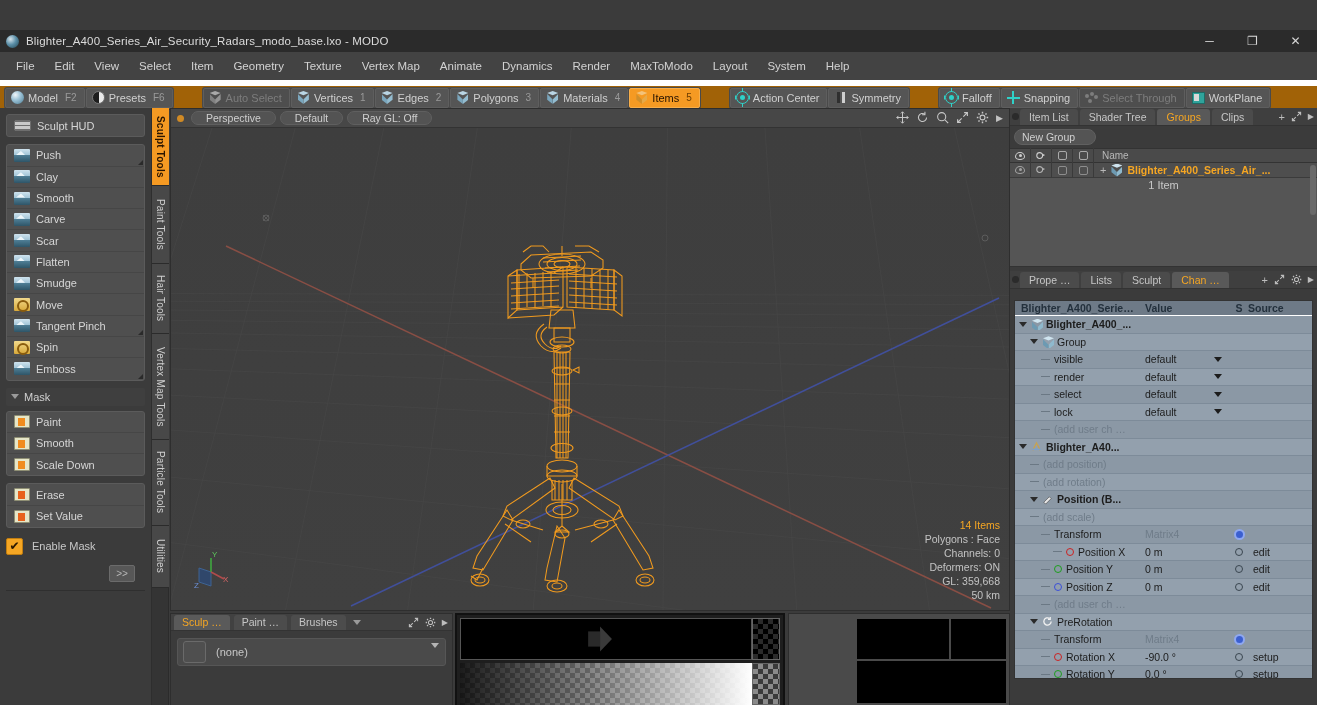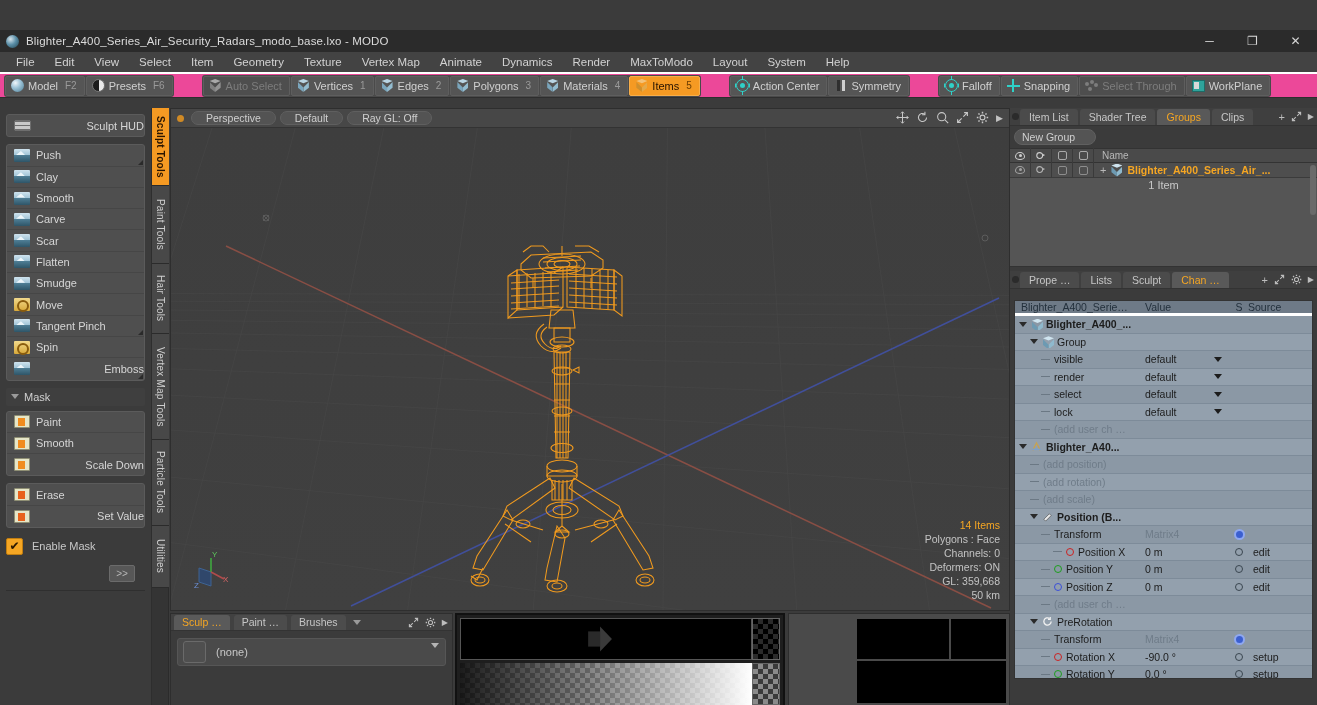--- a/index.html
+++ b/index.html
@@ -25,30 +25,30 @@
   }
   .title-text { font-size:11.5px; color:#dcdcdc; letter-spacing:.15px; }
   .win-btns { position:absolute; right:0; top:0; height:22px; display:flex; }
   .win-btn {
     width:43px; height:22px; display:flex; align-items:center; justify-content:center;
     color:#d8d8d8; font-size:12px;
   }
 
   
   .menubar {
-    height:22px; background:#434343; display:flex; align-items:center;
-    padding-left:6px; border-bottom:2px solid #ffffff;
+    height:34px; background:#434343; display:flex; align-items:center;
+    padding-left:6px; border-bottom:6px solid #ffffff;
   }
   .menu-item {
     padding:0 10px; height:22px; line-height:22px; font-size:11.5px; color:#d2d2d2;
   }
 
   
   .modebar {
-    height:24px; background:#ec4899; display:flex; align-items:center;
+    height:24px; background:#a16207; display:flex; align-items:center;
     gap:10px; padding:0 4px; border-bottom:1px solid #2e2e2e;
   }
   .grp { display:flex; align-items:center; background:#4a4a4a; border-radius:3px; padding:1px; gap:1px;}
   .mbtn {
     height:20px; display:flex; align-items:center; gap:4px;
     padding:0 7px 0 5px; border-radius:2px; background:#555;
     font-size:11px; color:#d0d0d0; white-space:nowrap;
     border:1px solid #5e5e5e;
   }
   .mbtn.active { background:#f59a23; color:#241200; border-color:#f7ae4a; }
@@ -98,21 +98,21 @@
   .leftpanel {
     position:absolute; left:0; top:78px; width:152px; bottom:26px;
     background:#3b3b3b; border-right:1px solid #2e2e2e;
   }
   .lp-inner { padding:6px 6px 0 6px; }
   .tool-box { background:#4f4f4f; border:1px solid #5b5b5b; border-radius:3px; margin-bottom:7px; overflow:hidden;}
   .tool-row {
     height:21.3px; display:flex; align-items:center; gap:6px; padding-left:7px;
     border-bottom:1px solid #464646; position:relative;
   }
-  .tool-row:last-child { border-bottom:none;justify-content:space-between; }
+  .tool-row:last-child { border-bottom:none; }
   .tool-row span.lbl { font-size:11px; color:#d6d6d6; }
   .tool-row .corner { position:absolute; right:1px; bottom:1px; width:0;height:0;
     border-left:5px solid transparent; border-bottom:5px solid #2a2a2a;}
   .ti { width:16px;height:13px;flex:none;position:relative;border-radius:1px;}
   .ti.sculpt { background:linear-gradient(180deg,#cfe3ee 0%,#9fc3d6 48%,#4e7d94 49%,#2e5568 100%); }
   .ti.sculpt:after{content:"";position:absolute;left:2px;top:2px;width:9px;height:4px;background:#eef6fa;
     clip-path:polygon(0 100%,55% 0,100% 100%);}
   .ti.yellow { background:linear-gradient(180deg,#f2d98b 0%,#d8a93a 100%); }
   .ti.yellow:after{content:"";position:absolute;left:3px;top:2px;width:8px;height:8px;border:2px solid #8a5c0d;border-radius:50%;}
   .ti.mask { background:#e6e6c8; border:1px solid #8f8f74;}
@@ -218,21 +218,21 @@
   .itemrow { height:15px; display:flex; align-items:center; border-bottom:1px solid #3b3b3b; background:#4e4e4e;}
   .eye { width:10px;height:8px;border-radius:50% 50% 50% 50%/60% 60% 40% 40%;border:1.2px solid #cfcfcf;}
   .eye:after{content:"";display:block;width:3px;height:3px;border-radius:50%;background:#cfcfcf;margin:1.3px auto;}
   .sqbox { width:9px;height:9px;border:1.2px solid #a9a9a9;border-radius:2px;}
   .grouplist { height:104px; background:#555; border-bottom:1px solid #333; position:relative;}
   .grp-item { display:flex; align-items:center; height:15px; }
   .grp-name { color:#f5a623; font-size:10.5px; font-weight:bold; }
   .sb { position:absolute; right:1px; top:2px; width:6px; background:#6a6a6a; border-radius:3px;}
 
   .chanhdr { height:15px; background:#6e7a87; display:flex; align-items:center; font-size:10.5px;
-     color:#23303c; border-bottom:3px solid #ffffff;}
+     color:#23303c; border-bottom:1px solid #ffffff;font-weight:bold;}
   .ch-c1 { width:130px; padding-left:6px;}
   .ch-c2 { width:85px; }
   .ch-c3 { width:18px; text-align:center;}
   .ch-c4 { flex:1; }
   .chanbody { background:#8b98a5; height:calc(100% - 15px); overflow:hidden; position:relative;}
   .crow { height:17.5px; display:flex; align-items:center; font-size:10.5px; color:#1c1c1c;
     border-bottom:1px solid #7d8b99;}
   .crow:nth-child(even) { background:#93a0ad; }
   .crow .c1 { width:130px; display:flex; align-items:center; gap:4px; padding-left:4px; overflow:hidden; white-space:nowrap;}
   .crow .c2 { width:85px; display:flex;align-items:center;gap:5px; }
@@ -966,34 +966,34 @@
             <div class="c1" style="padding-left:15px">
               <span class="dash"></span>
               <span class="dim2">(add rotation)</span>
             </div>
             <div class="c2"></div>
             <div class="c3"></div>
             <div class="c4"></div>
           </div>
           <div class="crow">
             <div class="c1" style="padding-left:15px">
-              <span class="dash"></span>
-              <span class="dim2">(add scale)</span>
-            </div>
-            <div class="c2"></div>
-            <div class="c3"></div>
-            <div class="c4"></div>
-          </div>
-          <div class="crow">
-            <div class="c1" style="padding-left:15px">
               <span class="caret"></span>
               <svg width="11" height="11" viewBox="0 0 12 12">
                 <path d="M2 9l6-6 2 2-6 6z" fill="#e8e8e8" stroke="#4a4a4a" stroke-width=".7"></path>
               </svg>
               <span class="bold ">Position (B...</span>
+            </div>
+            <div class="c2"></div>
+            <div class="c3"></div>
+            <div class="c4"></div>
+          </div>
+          <div class="crow">
+            <div class="c1" style="padding-left:15px">
+              <span class="dash"></span>
+              <span class="dim2">(add scale)</span>
             </div>
             <div class="c2"></div>
             <div class="c3"></div>
             <div class="c4"></div>
           </div>
           <div class="crow">
             <div class="c1" style="padding-left:26px">
               <span class="dash"></span>
               <span class="">Transform</span>
             </div>

